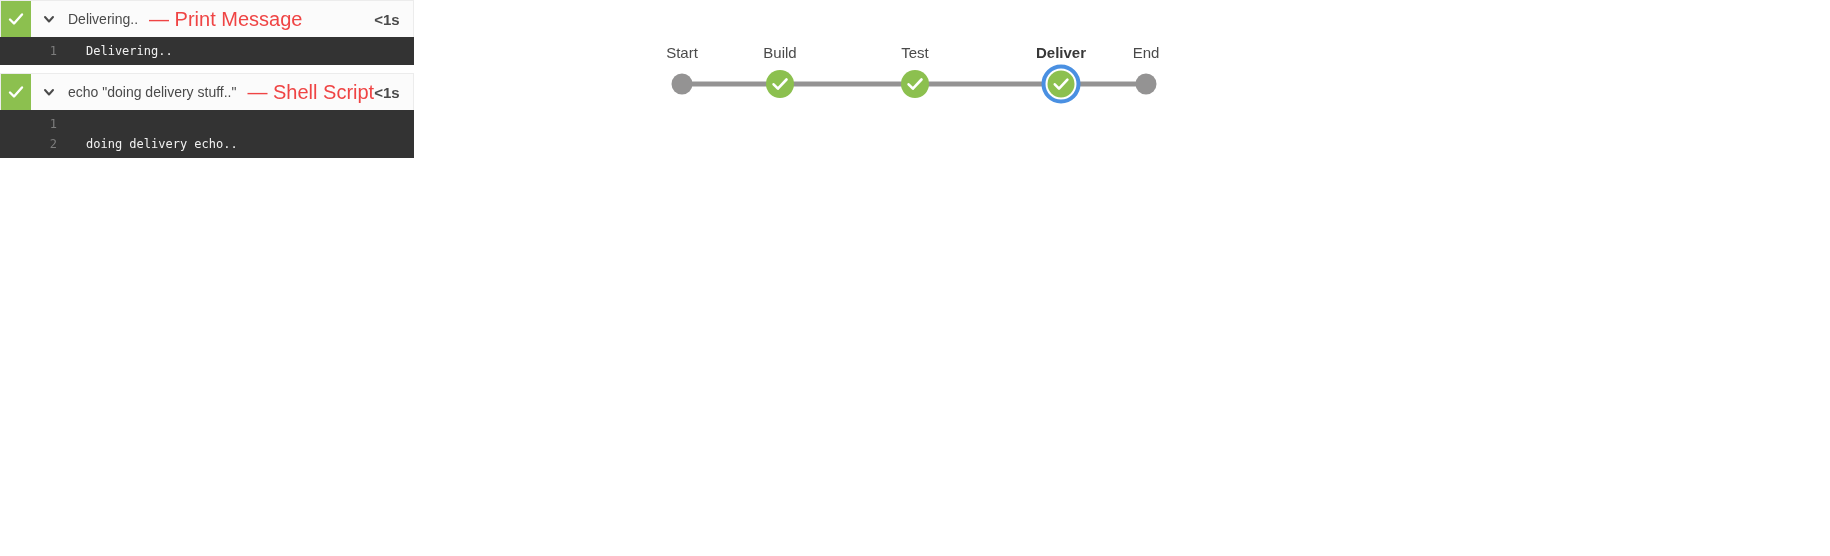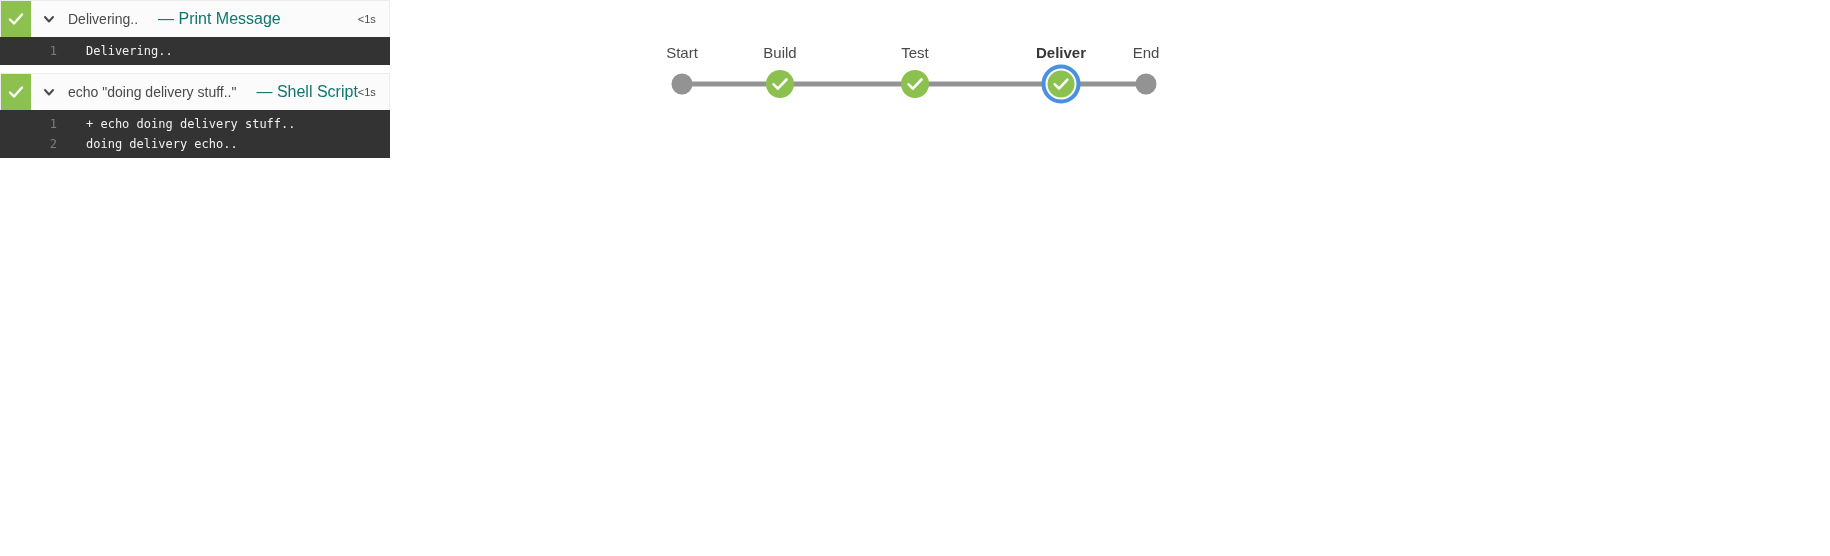--- a/index.html
+++ b/index.html
@@ -32,22 +32,22 @@
     background: #fbfbfb; border: 1px solid #ececec; border-bottom: none;
     cursor: pointer;
   }
   .result-square {
     width: 30px; height: 100%; flex: none;
     background: #8CC04F;
     display: flex; align-items: center; justify-content: center;
   }
   .chevron { margin-left: 11px; display: flex; align-items: center; }
   .step-title { margin-left: 12px; font-size: 14px; color: #4a4a4a; white-space: pre; }
-  .step-kind  { margin-left: 20px; font-size: 16px; color: #0f766e; white-space: pre; }
-  .step-duration { margin-left: auto; padding-right: 13px; font-size: 11px; color: #4a4a4a; }
+  .step-kind  { margin-left: 11px; font-size: 20px; color: #ef4444; white-space: pre; }
+  .step-duration { margin-left: auto; padding-right: 13px; font-size: 15px; color: #4a4a4a; font-weight: bold; }
 
   .console { background: #333333; padding: 4px 0; }
   .console-line { display: flex; font-family: "DejaVu Sans Mono", monospace; font-size: 12px; line-height: 20px; }
   .console-line .ln { width: 57px; flex: none; text-align: right; color: #7d7d7d; }
   .console-line .lt { padding-left: 29px; color: #f1f1f1; white-space: pre; }
 </style>
 </head>
 <body>
 
 <svg class="graph-svg" width="1830" height="130">
@@ -123,21 +123,20 @@
           <path d="M3 5 l4 4.5 L11 5" stroke="#4a4a4a" stroke-width="2" fill="none" stroke-linecap="round" stroke-linejoin="round"></path>
         </svg>
       </span>
       <span class="step-title">echo "doing delivery stuff.."</span>
       <span class="step-kind">— Shell Script</span>
       <span class="step-duration">&lt;1s</span>
     </div>
     <div class="console">
       <div class="console-line">
         <span class="ln">1</span>
-        <span class="lt">+ echo doing delivery stuff..</span>
       </div>
       <div class="console-line">
         <span class="ln">2</span>
         <span class="lt">doing delivery echo..</span>
       </div>
     </div>
   </div>
 
 </div>
 

